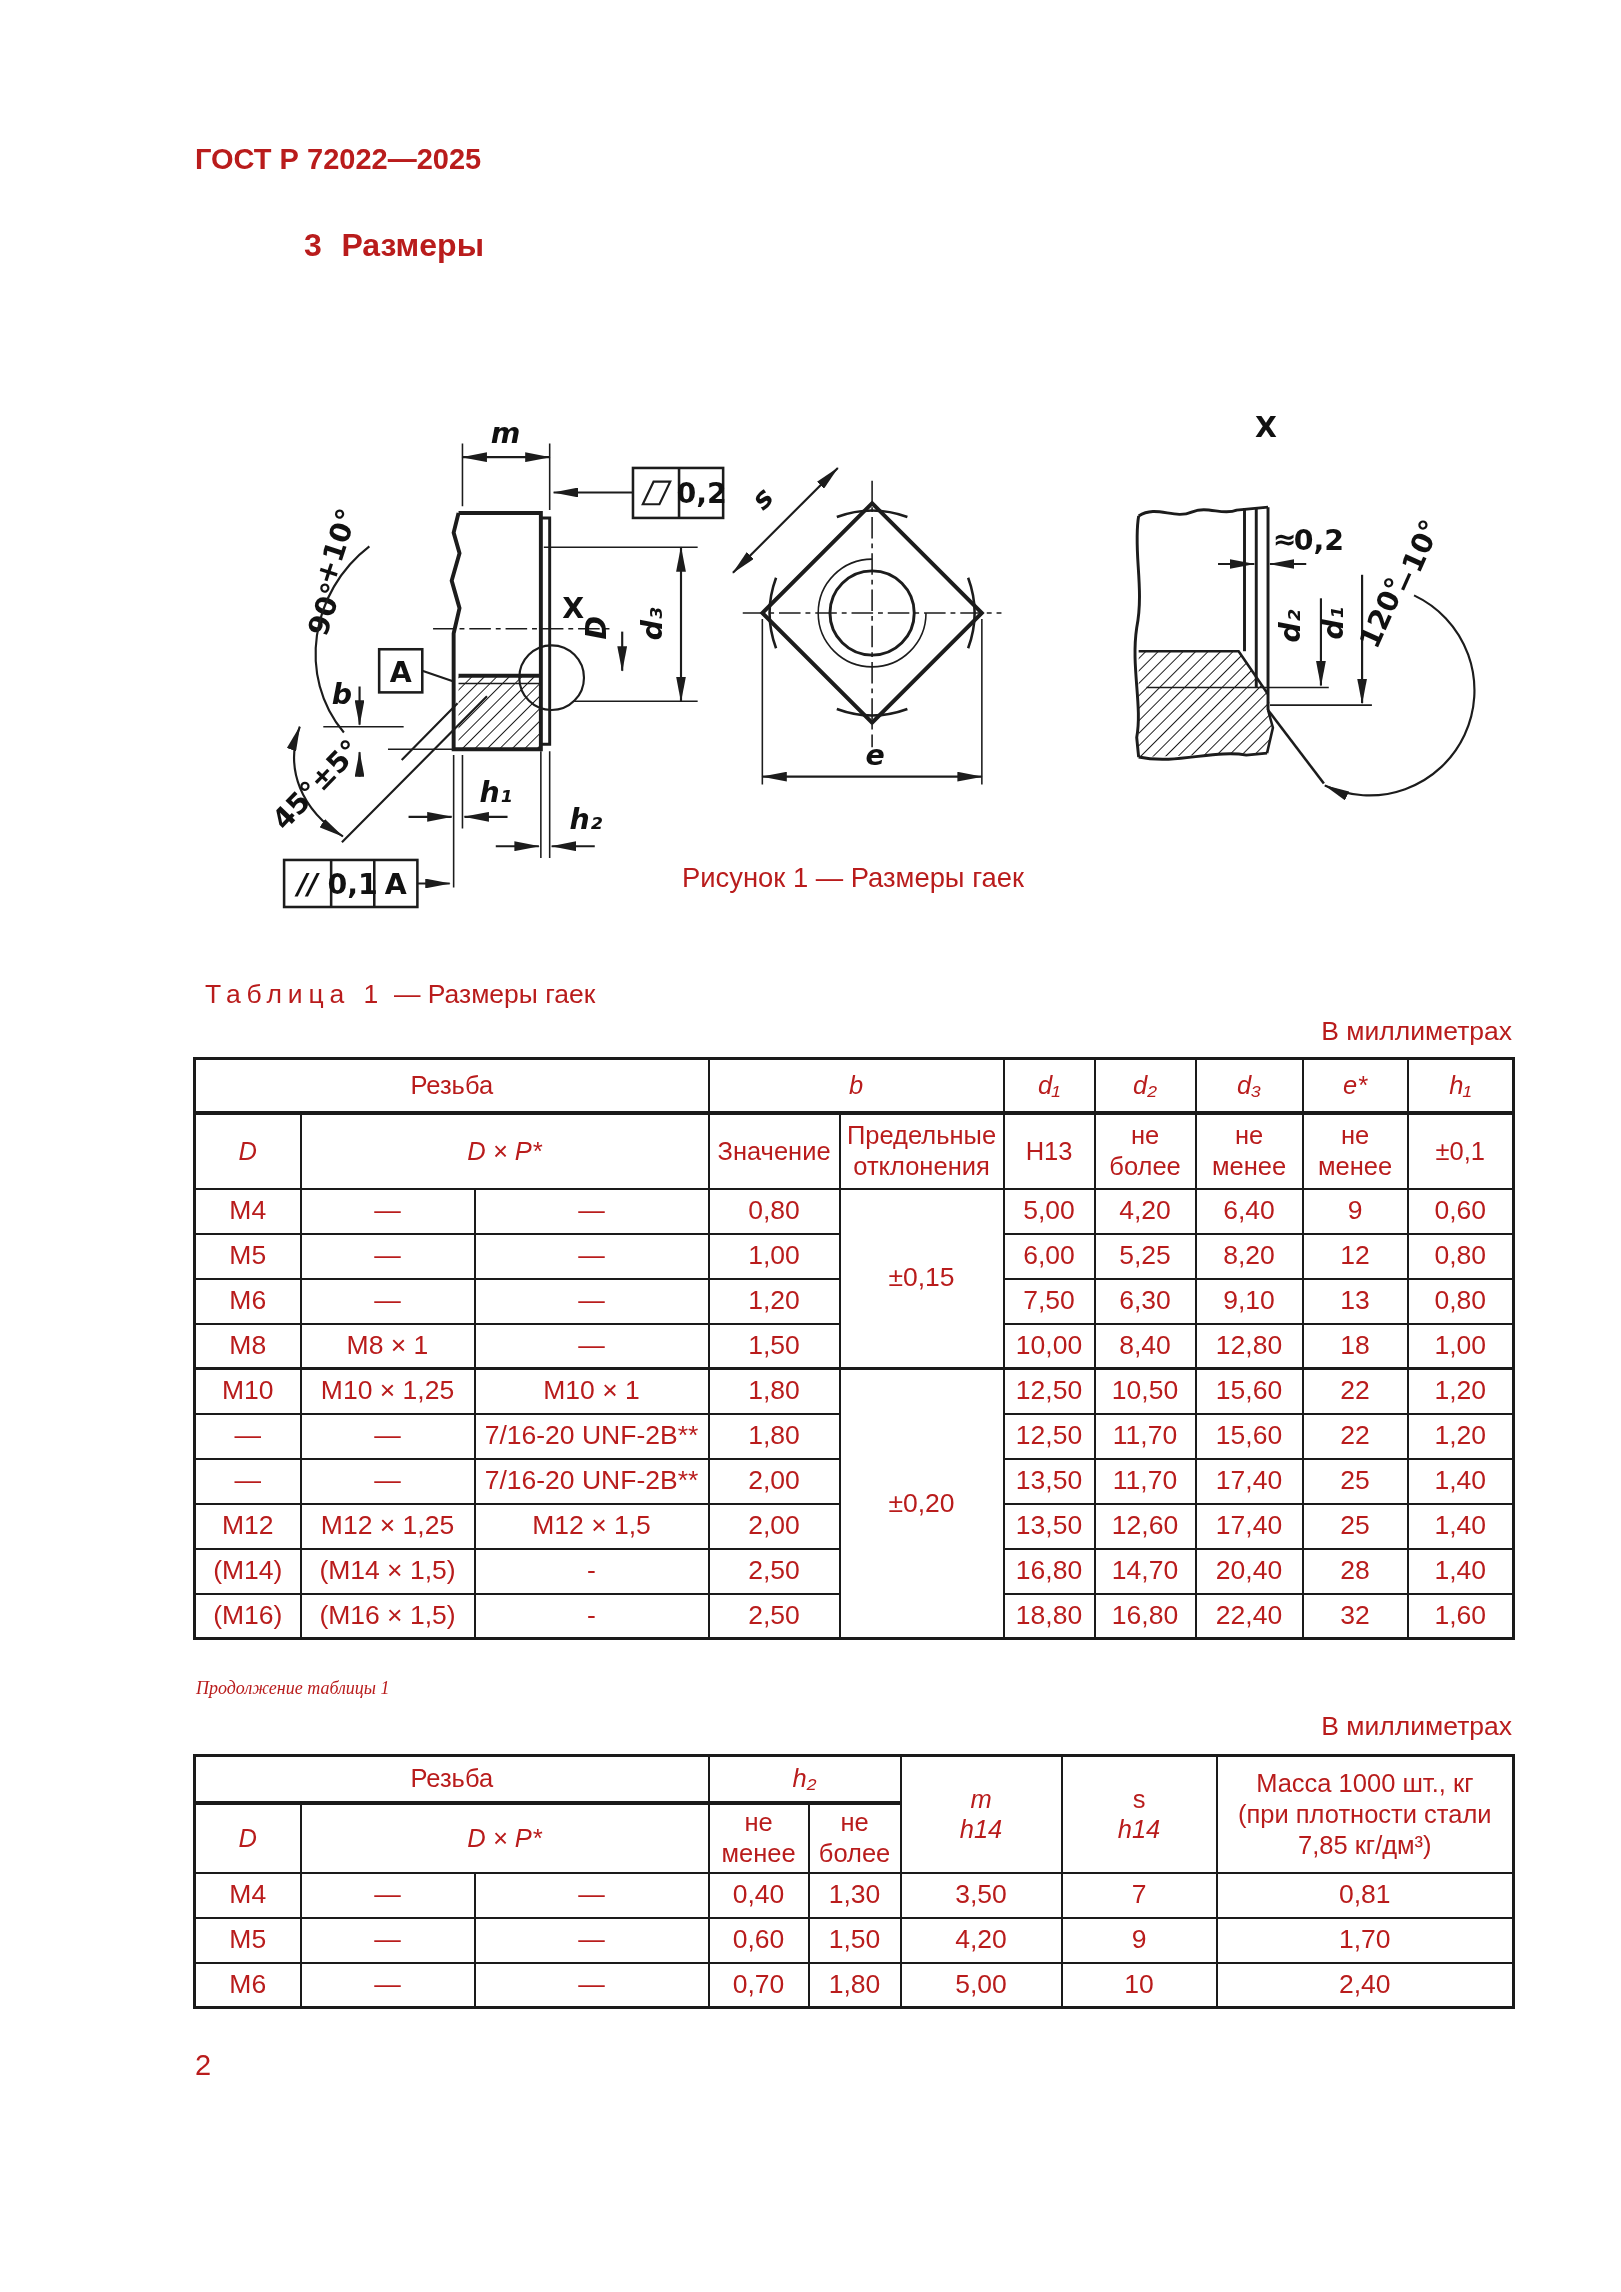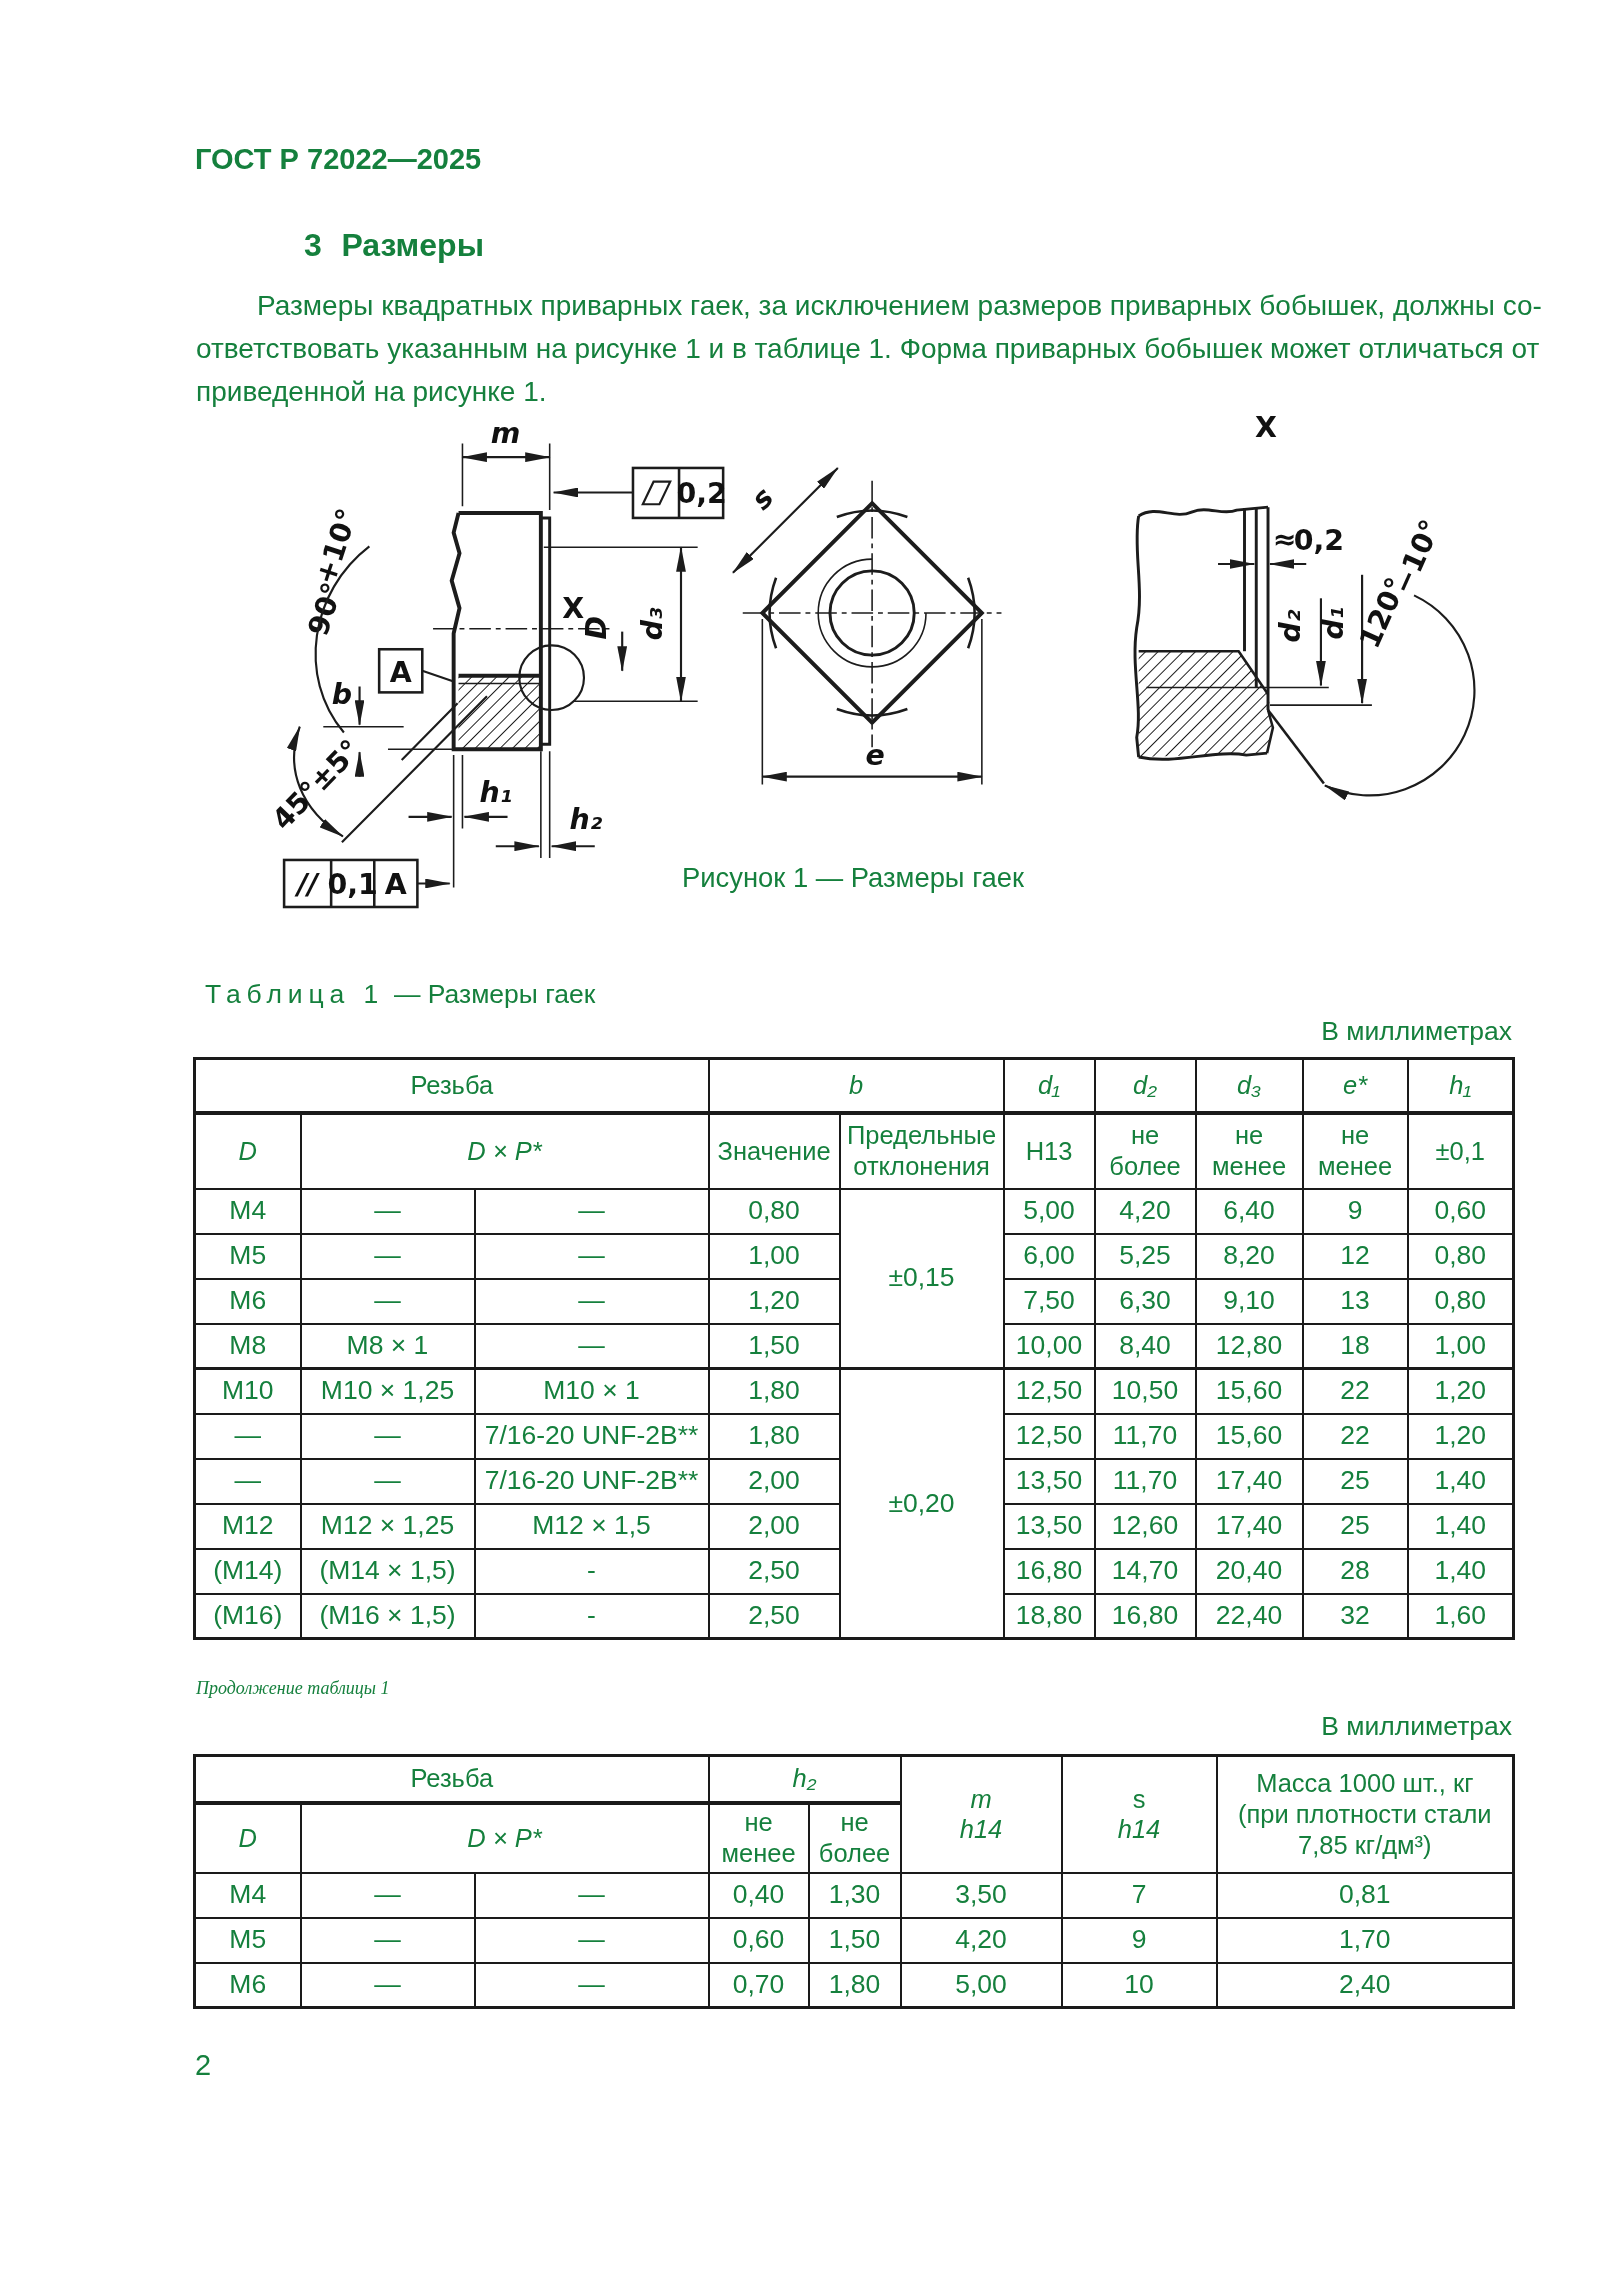--- a/index.html
+++ b/index.html
@@ -1,17 +1,17 @@
 <!DOCTYPE html>
 <html><head>
 <meta charset="utf-8">
 <style>
   html,body{margin:0;padding:0;background:#e8e8e8;}
   .page{position:relative;width:1621px;height:2293px;background:#ffffff;
-        font-family:"Liberation Sans",sans-serif;color:#15803d;overflow:hidden;margin:0 auto;}
+        font-family:"Liberation Sans",sans-serif;color:#b91c1c;overflow:hidden;margin:0 auto;}
   .abs{position:absolute;}
   .doc-number{left:195px;top:143px;font-size:29px;font-weight:700;}
   .section-head{left:260px;top:227px;font-size:32px;font-weight:700;margin-left:44px;}
   .section-head .gap{display:inline-block;width:19.6px;}
   .para{left:196px;top:284px;width:1314px;font-size:28px;line-height:43px;}
   .pline{white-space:nowrap;}
   .pline.first{text-indent:61px;}
   .fig-caption{left:196px;top:862px;width:1314px;text-align:center;font-size:27.4px;}
   .tbl-caption{left:196px;top:979px;font-size:26.5px;margin-left:9px;}
   .sp{letter-spacing:5.9px;margin-right:9.8px;}
@@ -52,25 +52,20 @@
 <body>
 
 <div class="page">
 
   <div class="abs doc-number">ГОСТ Р 72022—2025</div>
 
   <div class="abs section-head">
     <span>3</span><span class="gap"></span><span>Размеры</span>
   </div>
 
-  <div class="abs para">
-    <div class="pline first">Размеры квадратных приварных гаек, за исключением размеров приварных бобышек, должны со-</div>
-    <div class="pline">ответствовать указанным на рисунке 1 и в таблице 1. Форма приварных бобышек может отличаться от</div>
-    <div class="pline">приведенной на рисунке 1.</div>
-  </div>
 
   <svg class="abs" style="left:191px;top:407px;" width="1323" height="510" viewBox="195 415 1350 520">
     <defs>
       <marker id="ar" viewBox="0 0 26 10" refX="25" refY="5" markerWidth="26" markerHeight="10" markerUnits="userSpaceOnUse" orient="auto-start-reverse">
         <path d="M0,0 L26,5 L0,10 Z" fill="#1c1c1c"></path>
       </marker>
       <pattern id="hatch" width="9" height="9" patternUnits="userSpaceOnUse" patternTransform="rotate(45)">
         <line x1="0" y1="0" x2="0" y2="9" stroke="#1c1c1c" stroke-width="2"></line>
       </pattern>
     </defs>

